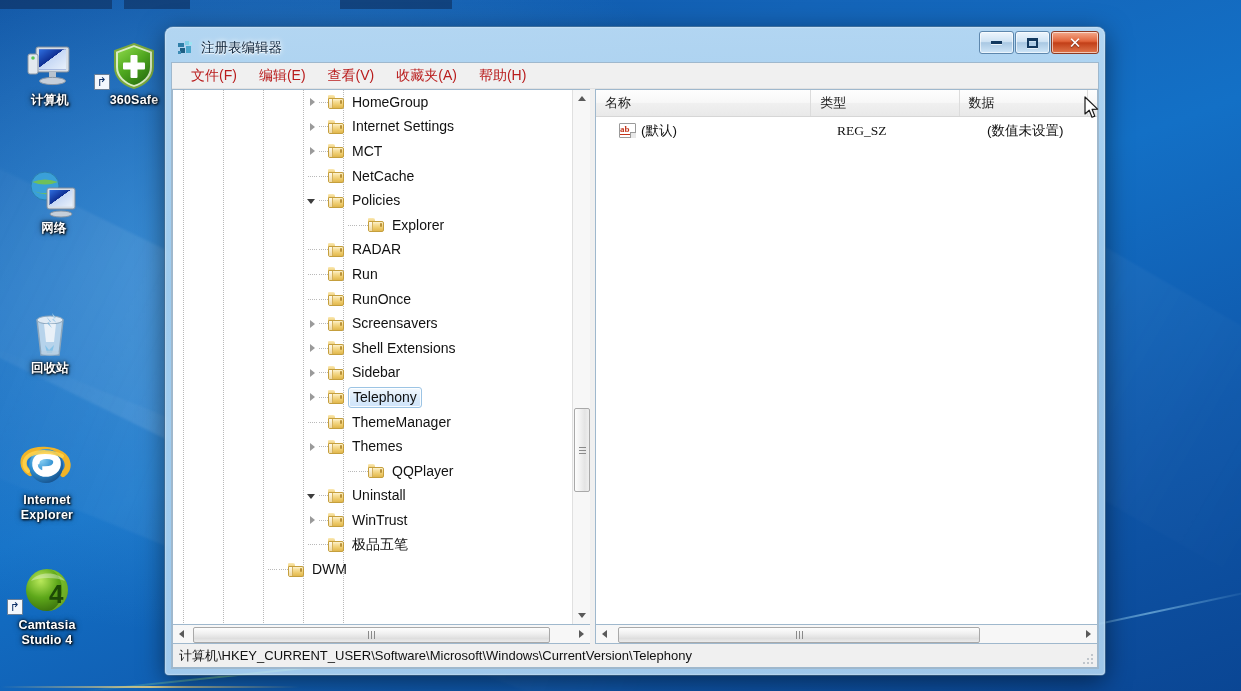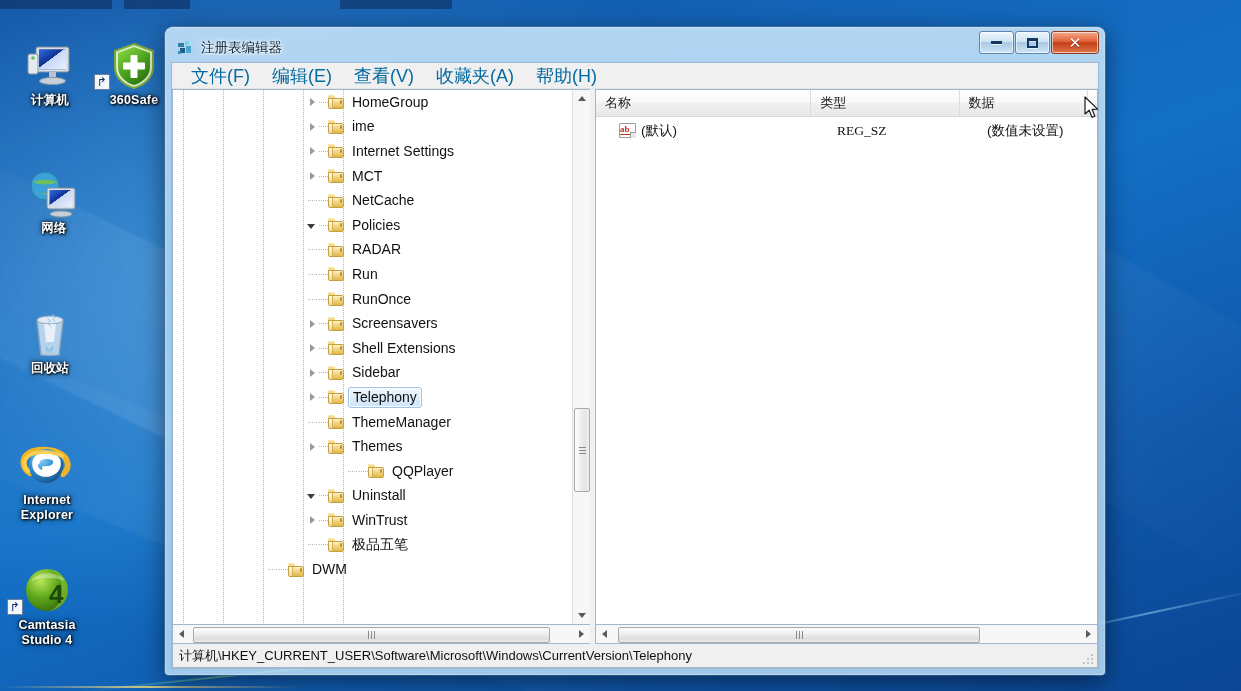--- a/index.html
+++ b/index.html
@@ -69,21 +69,21 @@
     box-shadow:0 1px 0 rgba(255,255,255,.6);}
   .wbtn .xx{color:#fff;font-size:15px;font-weight:bold;line-height:1;text-shadow:0 1px 1px rgba(0,0,0,.45);}
 
   #client{
     position:absolute;left:6px;right:6px;top:35px;bottom:6px;
     background:#f0f0f0;border:1px solid #9fb8cd;box-sizing:border-box;
     display:flex;flex-direction:column;
   }
   #menubar{height:25px;background:#f0f0f0;display:flex;align-items:center;padding-left:8px;flex:0 0 auto;
     border-bottom:1px solid #e2e2e2;}
-  .menu-item{font-size:18px;color:#0369a1;padding:3px 11px;cursor:default;white-space:nowrap;}
+  .menu-item{font-size:14px;color:#b91c1c;padding:3px 11px;cursor:default;white-space:nowrap;}
 
   #panes{flex:1 1 auto;display:flex;min-height:0;background:#f0f0f0;padding:0 0 0 0;}
   #treepane{
     width:418px;flex:0 0 auto;display:flex;flex-direction:column;margin:0 0 0 0;
     border-right:0;box-sizing:border-box;
   }
   #treebox{
     flex:1 1 auto;display:flex;min-height:0;background:#fff;
     border:1px solid #9fb8cd;border-right:none;box-sizing:border-box;
   }
@@ -380,34 +380,20 @@
                 <div class="arrow closed">
                   <i></i>
                 </div>
                 <span class="hconn"></span>
                 <span class="folder">
                   <span class="tab"></span>
                   <span class="body"></span>
                   <span class="spine"></span>
                   <span class="dot"></span>
                 </span>
-                <span class="tlabel">ime</span>
-              </div>
-              <div class="trow">
-                <div style="width: 130px; flex: 0 0 auto;"></div>
-                <div class="arrow closed">
-                  <i></i>
-                </div>
-                <span class="hconn"></span>
-                <span class="folder">
-                  <span class="tab"></span>
-                  <span class="body"></span>
-                  <span class="spine"></span>
-                  <span class="dot"></span>
-                </span>
                 <span class="tlabel">Internet Settings</span>
               </div>
               <div class="trow">
                 <div style="width: 130px; flex: 0 0 auto;"></div>
                 <div class="arrow closed">
                   <i></i>
                 </div>
                 <span class="hconn"></span>
                 <span class="folder">
                   <span class="tab"></span>
@@ -437,20 +423,34 @@
                   <i></i>
                 </div>
                 <span class="hconn"></span>
                 <span class="folder">
                   <span class="tab"></span>
                   <span class="body"></span>
                   <span class="spine"></span>
                   <span class="dot"></span>
                 </span>
                 <span class="tlabel">Policies</span>
+              </div>
+              <div class="trow">
+                <div style="width: 170px; flex: 0 0 auto;"></div>
+                <div class="arrow none">
+                  <span style="display:block;width:10px;height:1px;background:repeating-linear-gradient(to right,#b9b9b9 0,#b9b9b9 1px,transparent 1px,transparent 2px);margin-left:4px;"></span>
+                </div>
+                <span class="hconn"></span>
+                <span class="folder">
+                  <span class="tab"></span>
+                  <span class="body"></span>
+                  <span class="spine"></span>
+                  <span class="dot"></span>
+                </span>
+                <span class="tlabel">Explorer</span>
               </div>
               <div class="trow">
                 <div style="width: 130px; flex: 0 0 auto;"></div>
                 <div class="arrow none">
                   <span style="display:block;width:10px;height:1px;background:repeating-linear-gradient(to right,#b9b9b9 0,#b9b9b9 1px,transparent 1px,transparent 2px);margin-left:4px;"></span>
                 </div>
                 <span class="hconn"></span>
                 <span class="folder">
                   <span class="tab"></span>
                   <span class="body"></span>

